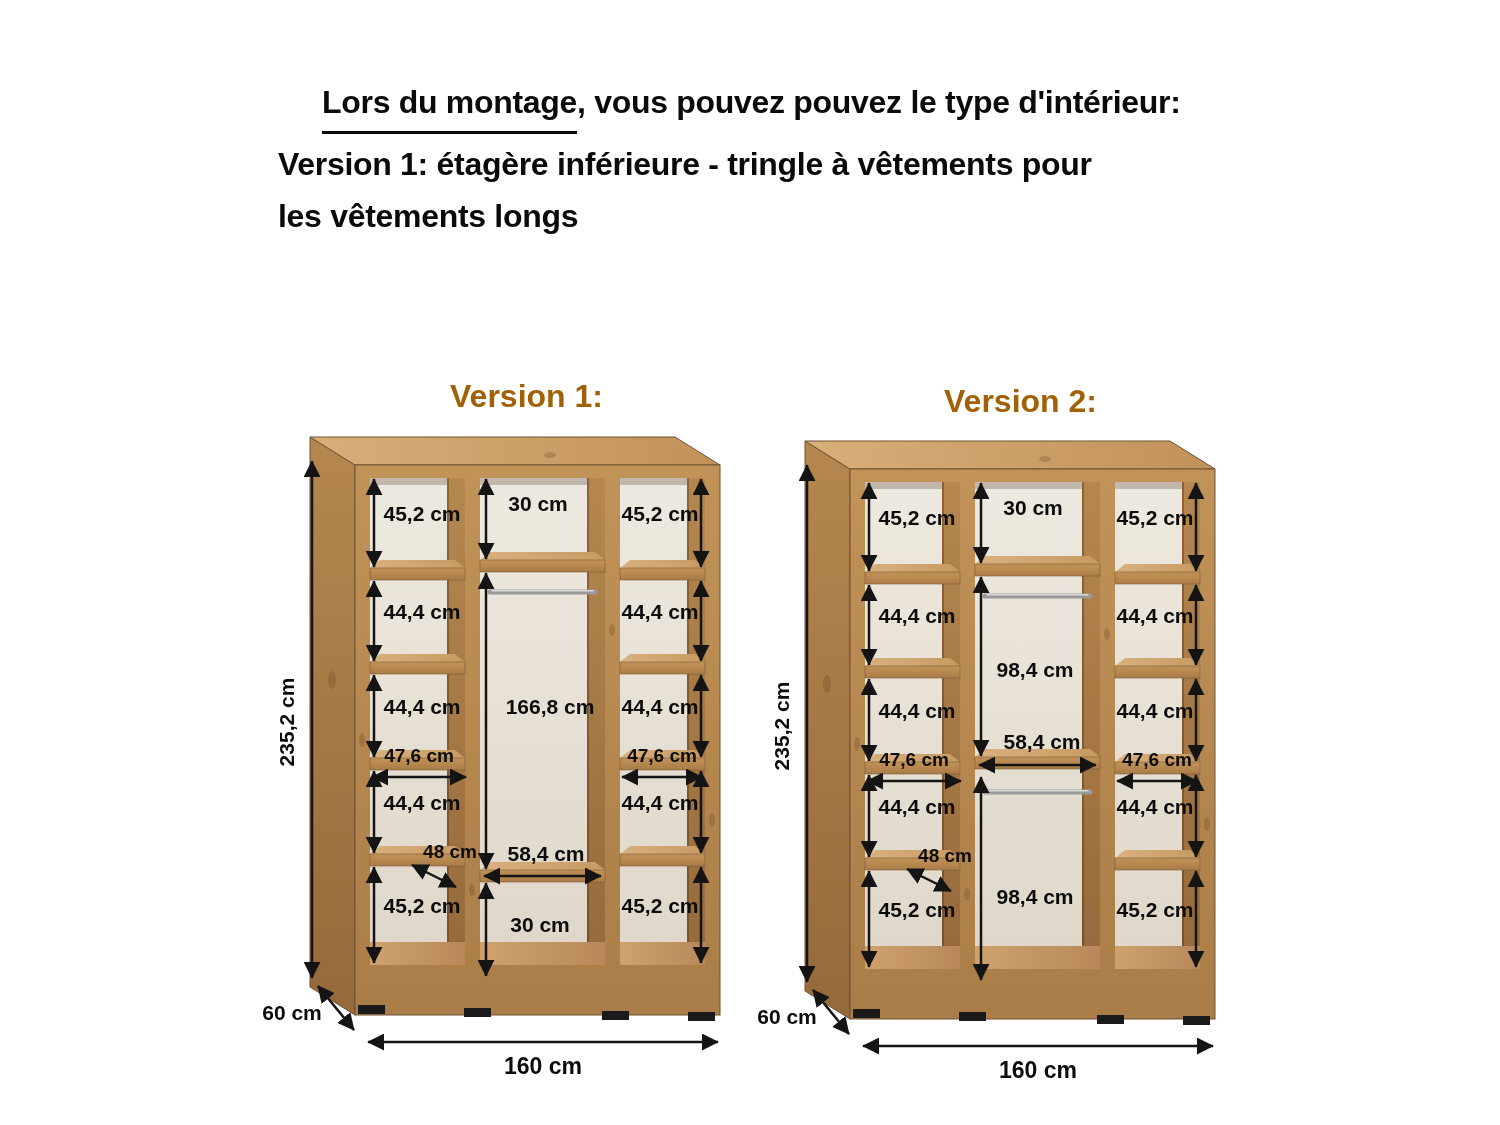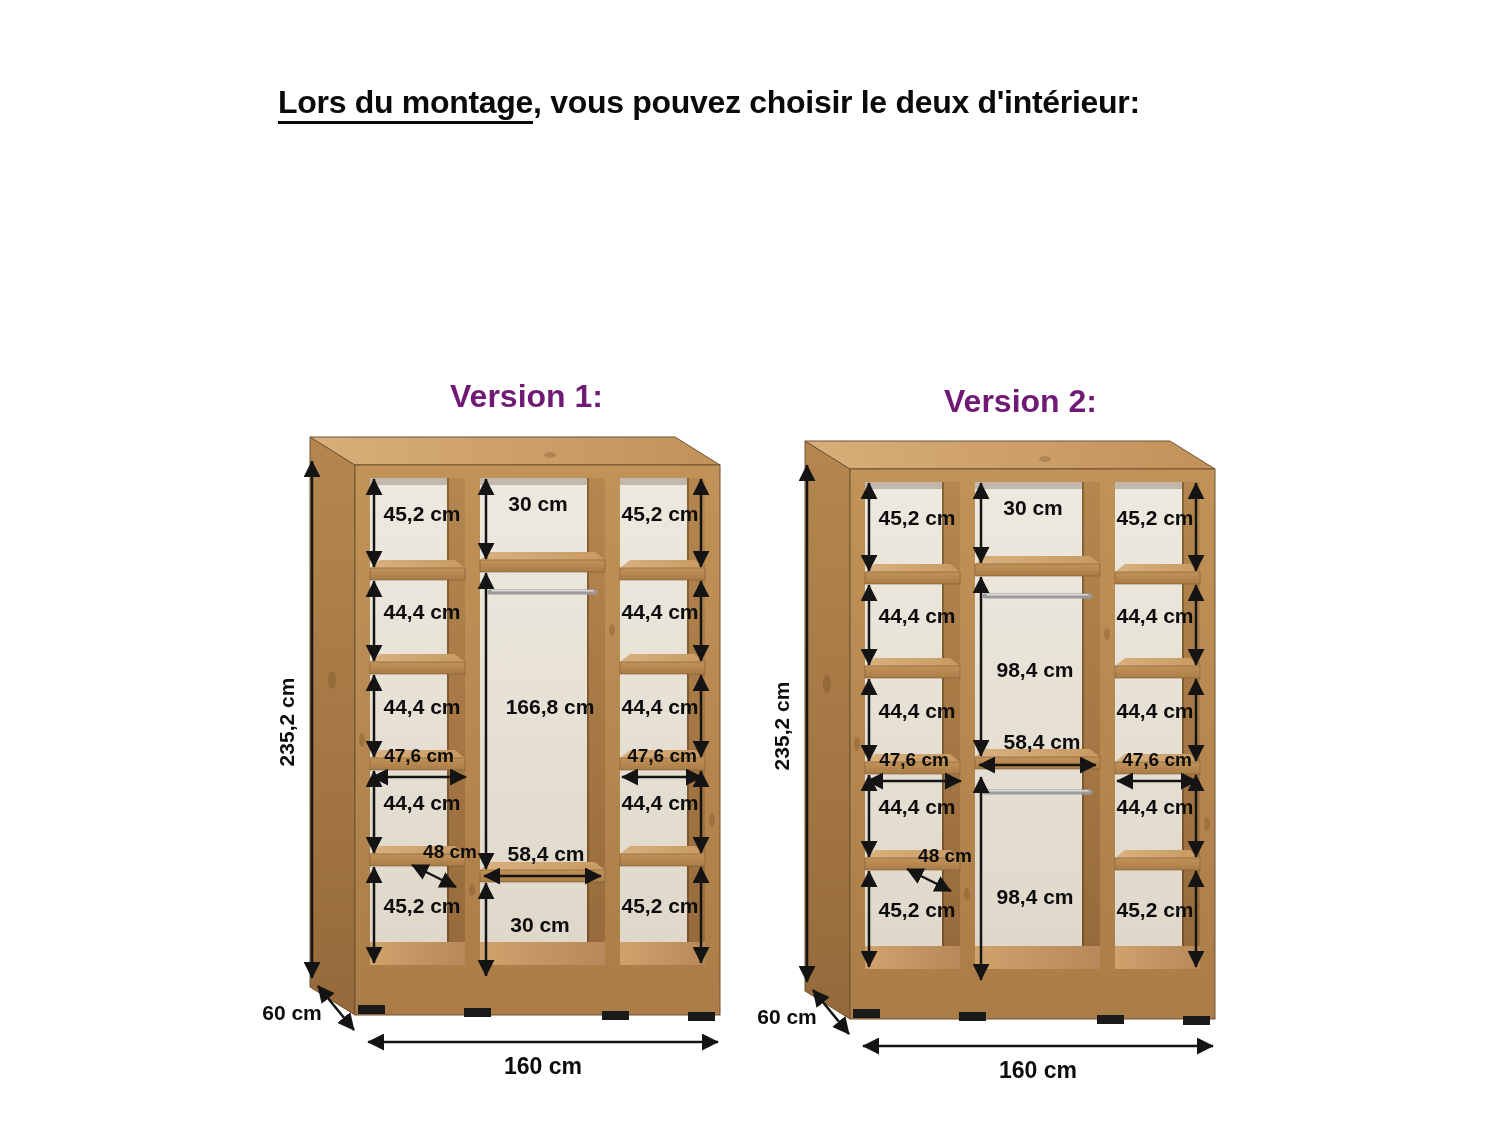--- a/index.html
+++ b/index.html
@@ -1,31 +1,33 @@
 <!DOCTYPE html>
 <html><head>
 <meta charset="utf-8">
 <style>
   html,body{margin:0;padding:0;}
   body{width:1500px;height:1125px;background:#ffffff;font-family:"Liberation Sans",sans-serif;}
   .page{position:relative;width:1500px;height:1125px;background:#ffffff;overflow:hidden;}
   .t{position:absolute;font-weight:bold;font-size:32px;color:#0a0a0a;white-space:nowrap;letter-spacing:-0.3px;}
-  .underline{border-bottom:3px solid #0a0a0a;padding-bottom:1px;}
-  .diagram-title{position:absolute;font-weight:bold;font-size:32px;color:#701a75;white-space:nowrap;}
+  .underline{border-bottom:3px solid #0a0a0a;padding-bottom:11px;margin-left:44px;}
+  .diagram-title{position:absolute;font-weight:bold;font-size:32px;color:#a16207;white-space:nowrap;}
   .diagram{position:absolute;width:510px;height:660px;}
   svg text{font-family:"Liberation Sans",sans-serif;}
 </style>
 </head>
 <body>
 
 <div class="page">
 
   <div class="t" style="left:278px;top:84px;">
-    <span class="underline">Lors du montage</span><span>, vous pouvez choisir le deux d'intérieur:</span>
+    <span class="underline">Lors du montage</span><span>, vous pouvez pouvez le type d'intérieur:</span>
   </div>
+  <div class="t" style="left:278px;top:146px;">Version 1: étagère inférieure - tringle à vêtements pour</div>
+  <div class="t" style="left:278px;top:198px;">les vêtements longs</div>
 
   <div class="diagram-title" style="left:450px;top:378px;">Version 1:</div>
   <div class="diagram-title" style="left:944px;top:383px;text-align:center;">Version 2:</div>
 
   <div class="diagram" id="diagram0" style="left:250px;top:420px;"><svg viewBox="0 0 510 660" width="510" height="660">
         <defs>
           <marker id="ah0" viewBox="0 0 10 10" refX="9.5" refY="5" markerWidth="6.8" markerHeight="6.8" orient="auto-start-reverse">
             <path d="M0,0 L10,5 L0,10 z" fill="#141414"></path>
           </marker>
           <linearGradient id="gf0" x1="0" y1="0" x2="0" y2="1">

